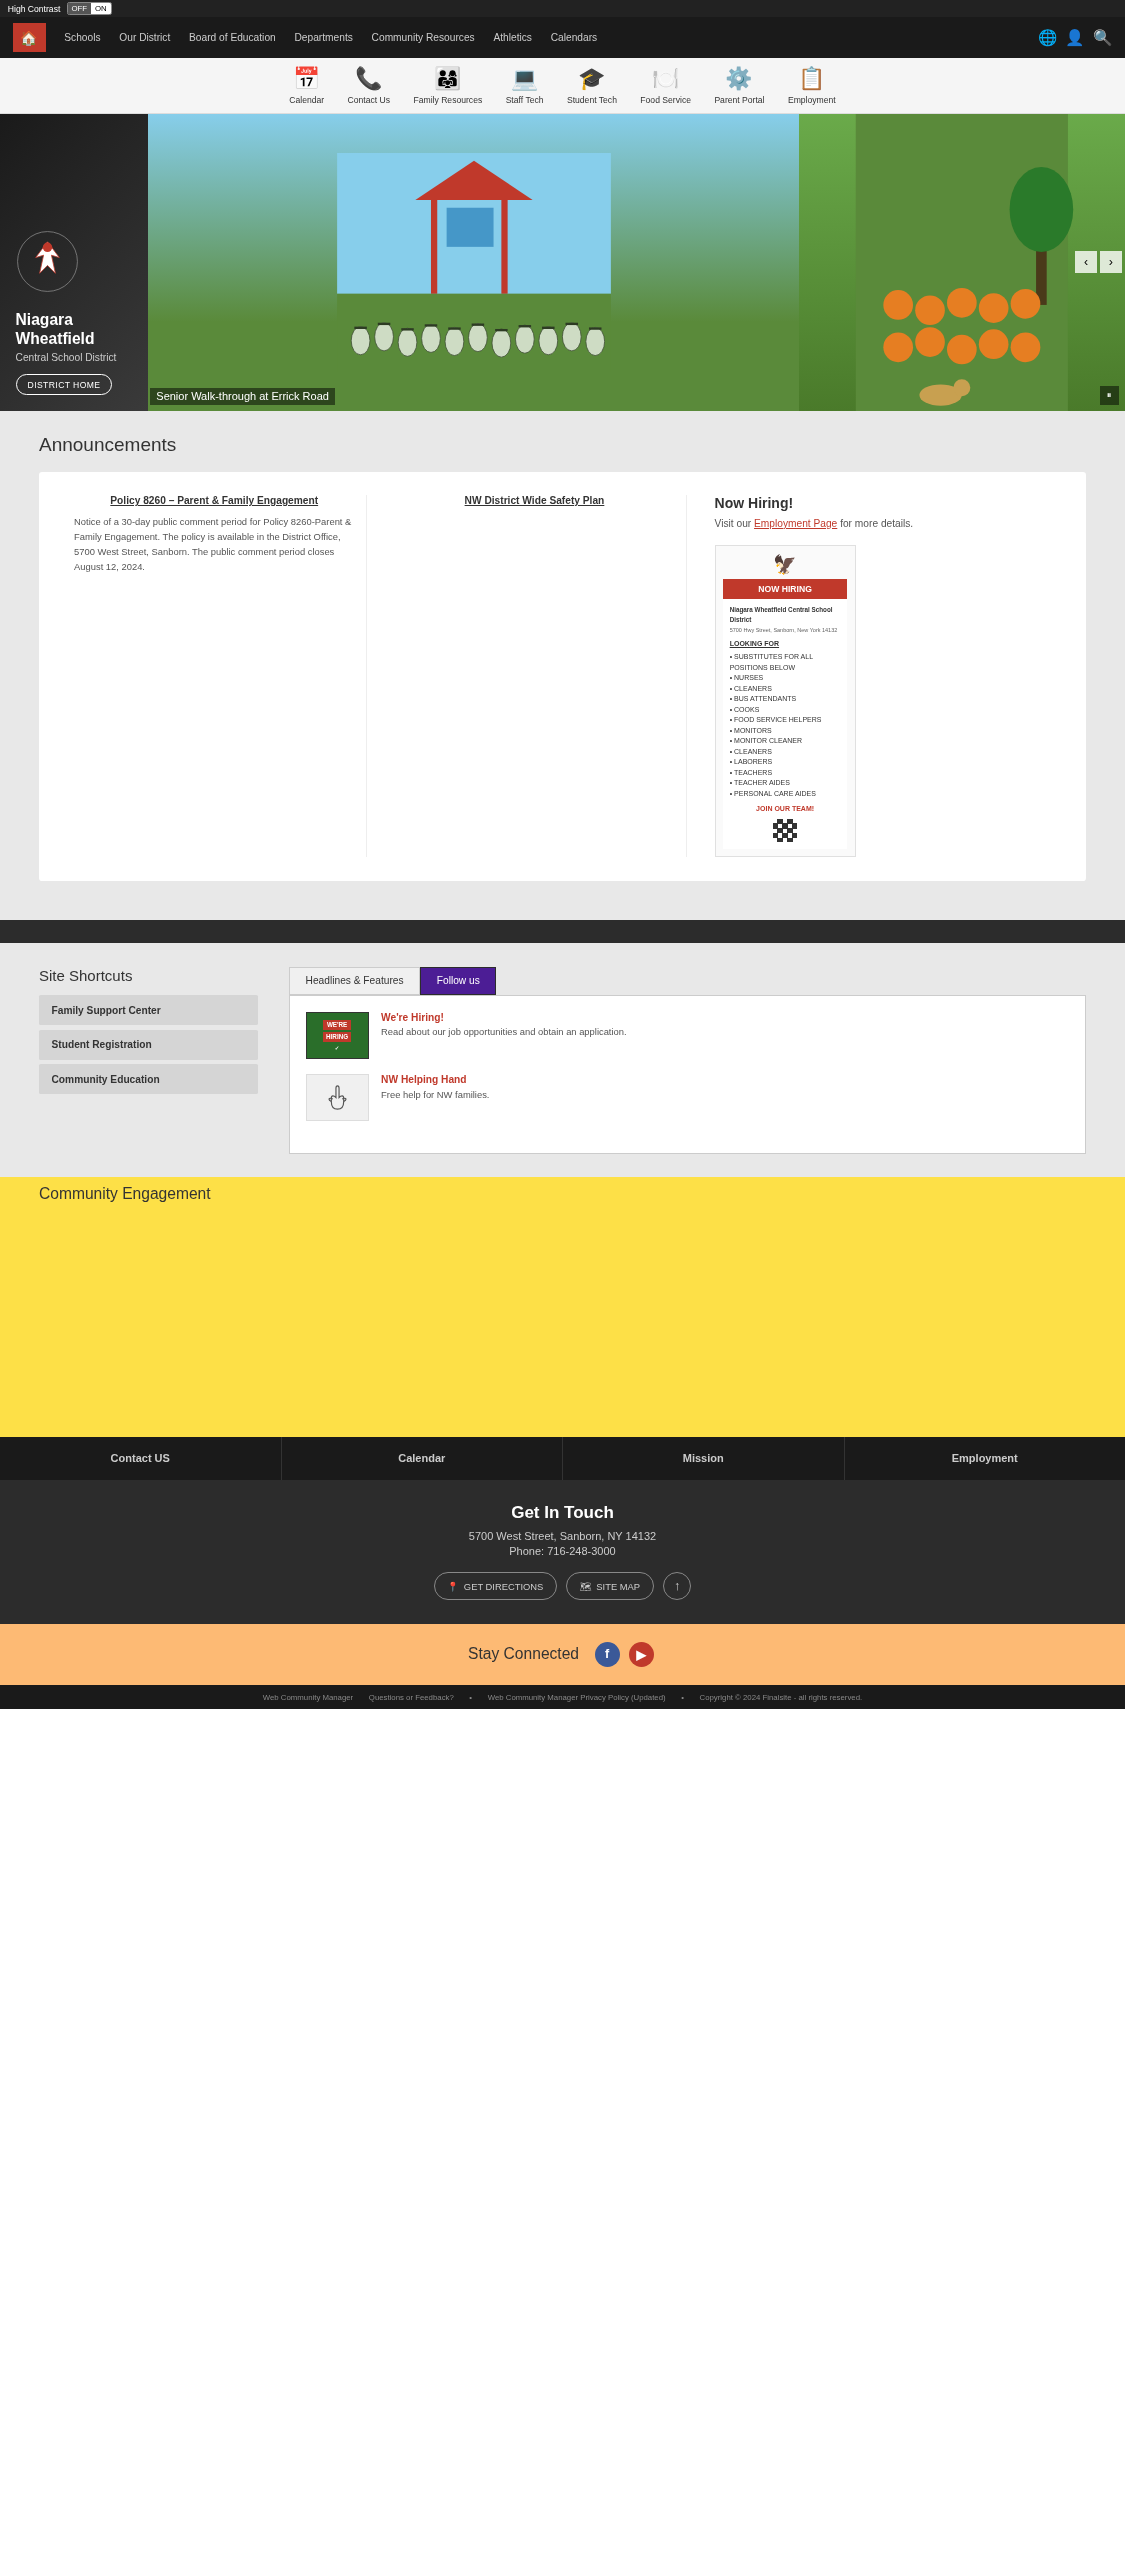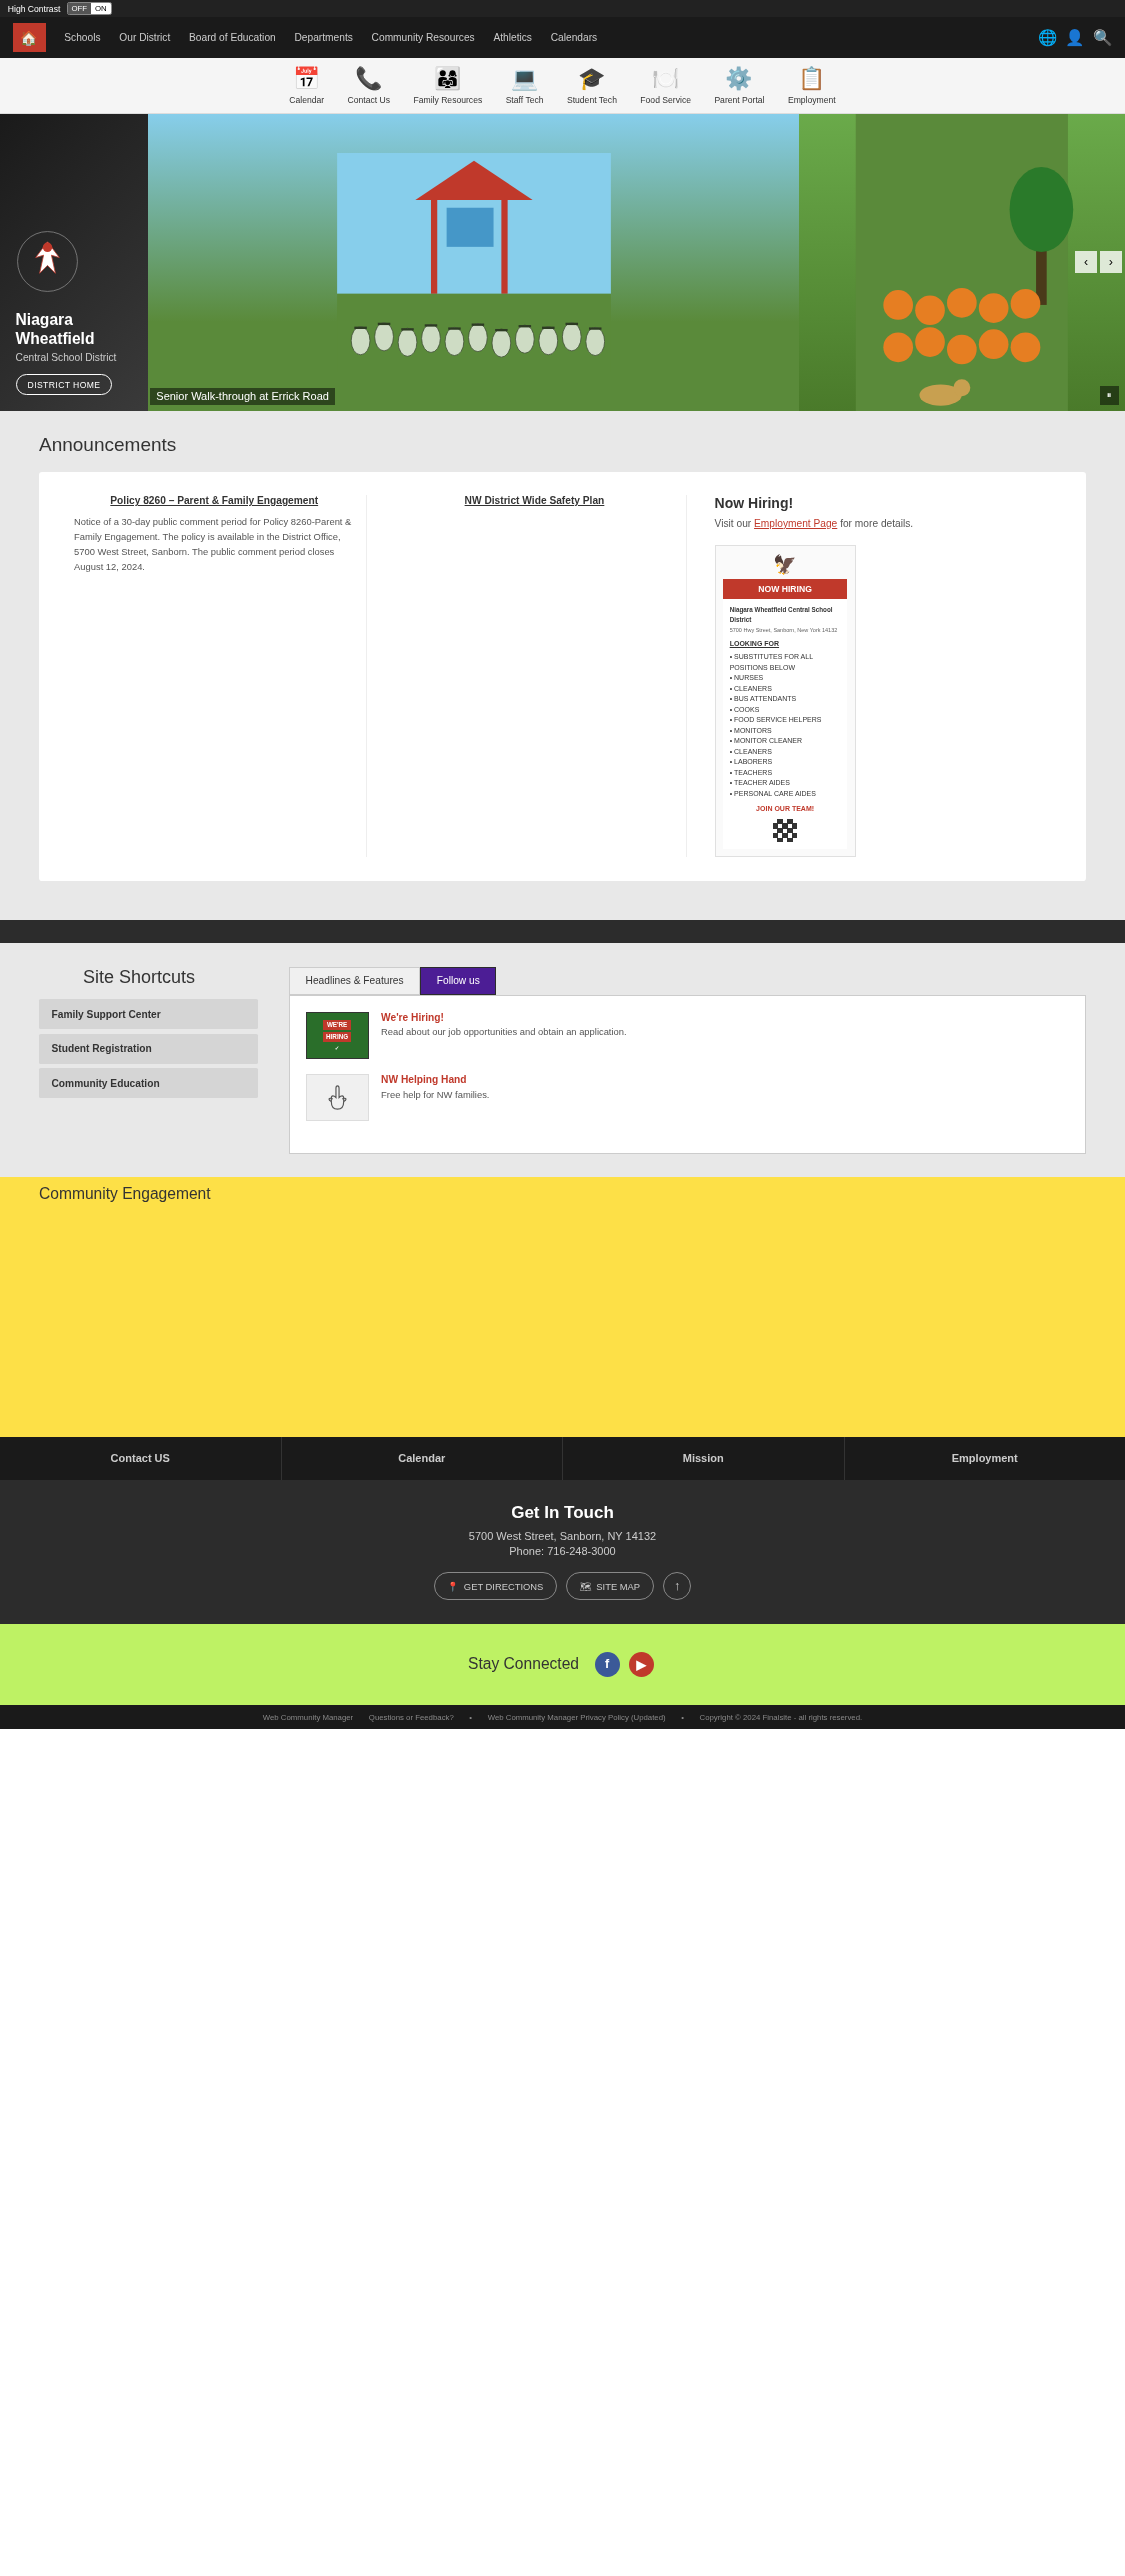--- a/index.html
+++ b/index.html
@@ -293,25 +293,24 @@
       background: #e8e8e8;
       padding: 23.4px 39px;
       display: flex;
       gap: 31px;
     }
     .shortcuts-panel {
       width: 219px;
       flex-shrink: 0;
     }
     .shortcuts-title {
-      font-size: 18px;
+      font-size: 15px;
       font-weight: normal;
       margin-bottom: 11.7px;
       color: #333;
-      margin-left: 44px;
     }
     .shortcut-btn {
       display: block;
       width: 100%;
       background: #d5d5d5;
       border: none;
       padding: 9.4px 12.5px;
       text-align: left;
       font-size: 10.2px;
       font-weight: bold;
@@ -464,23 +463,23 @@
       color: #ccc;
       width: 28px;
       height: 28px;
       border-radius: 50%;
       cursor: pointer;
       font-size: 12.5px;
     }
 
     
     .stay-connected {
-      background: #bef264;
+      background: #fdba74;
       text-align: center;
-      padding: 28px;
+      padding: 18px;
     }
     .stay-connected-title {
       font-size: 15.6px;
       font-weight: normal;
       display: inline-block;
       margin-right: 9.4px;
       vertical-align: middle;
     }
     .social-btn {
       display: inline-flex;

